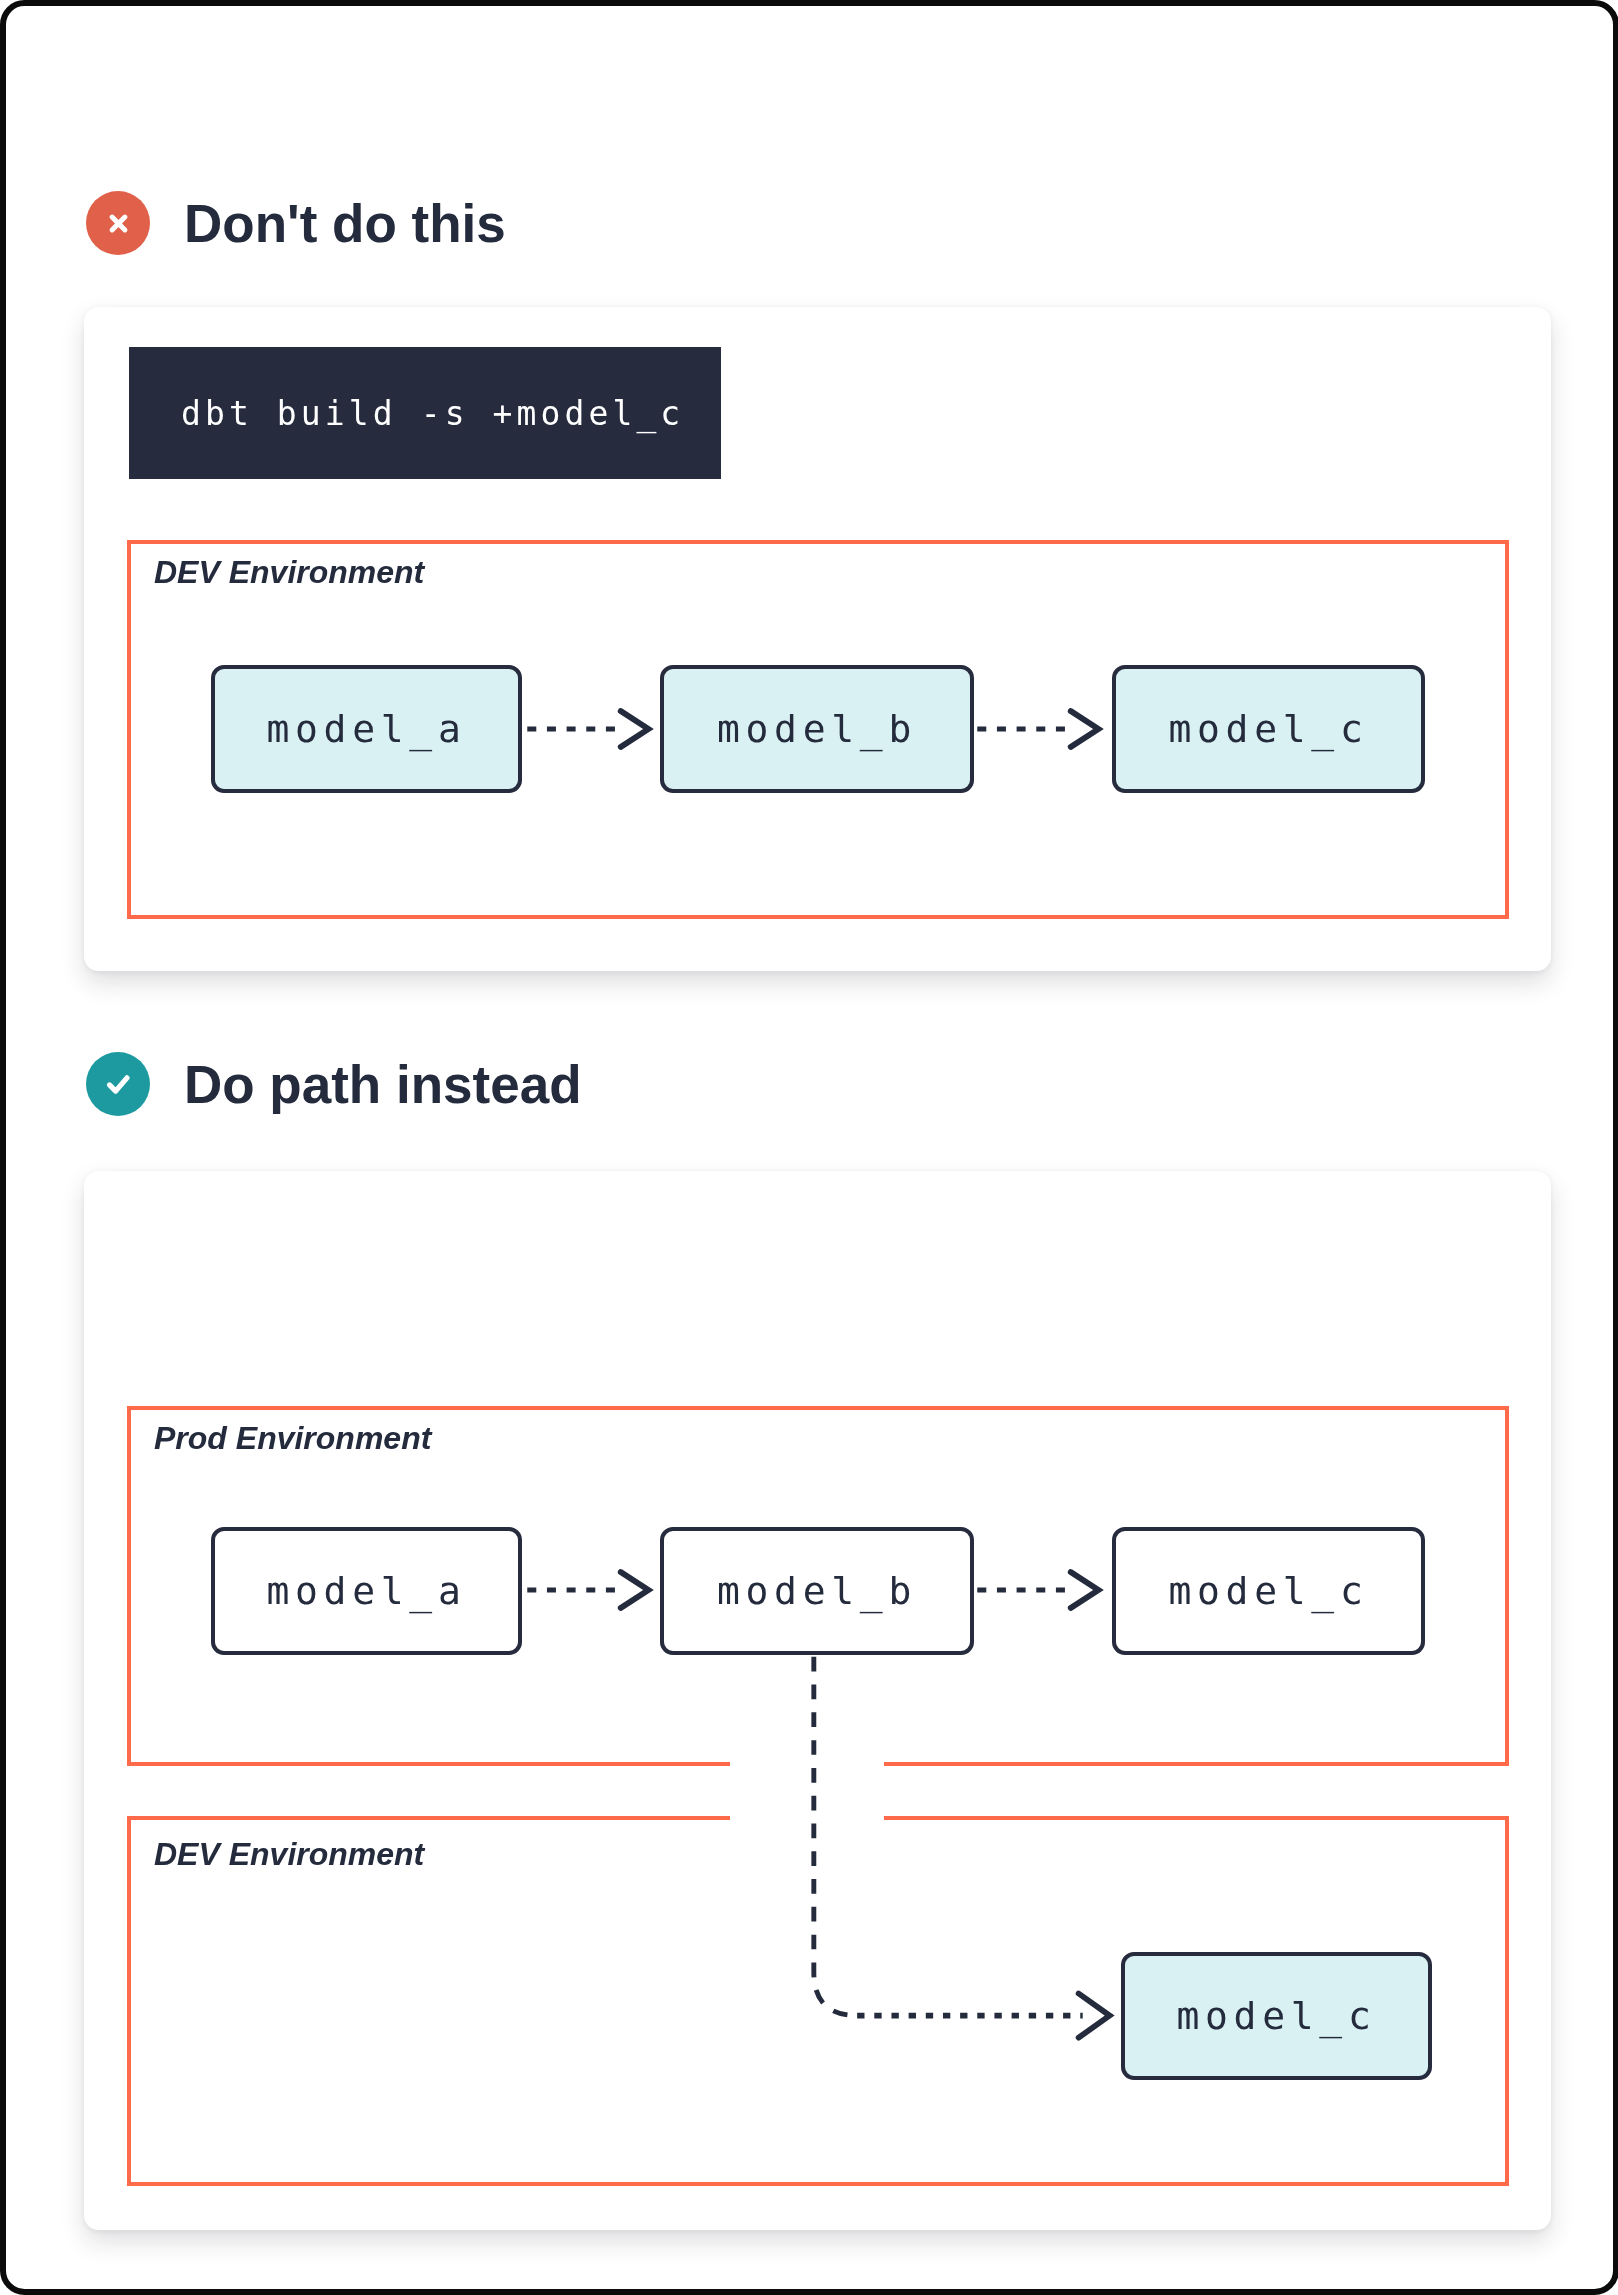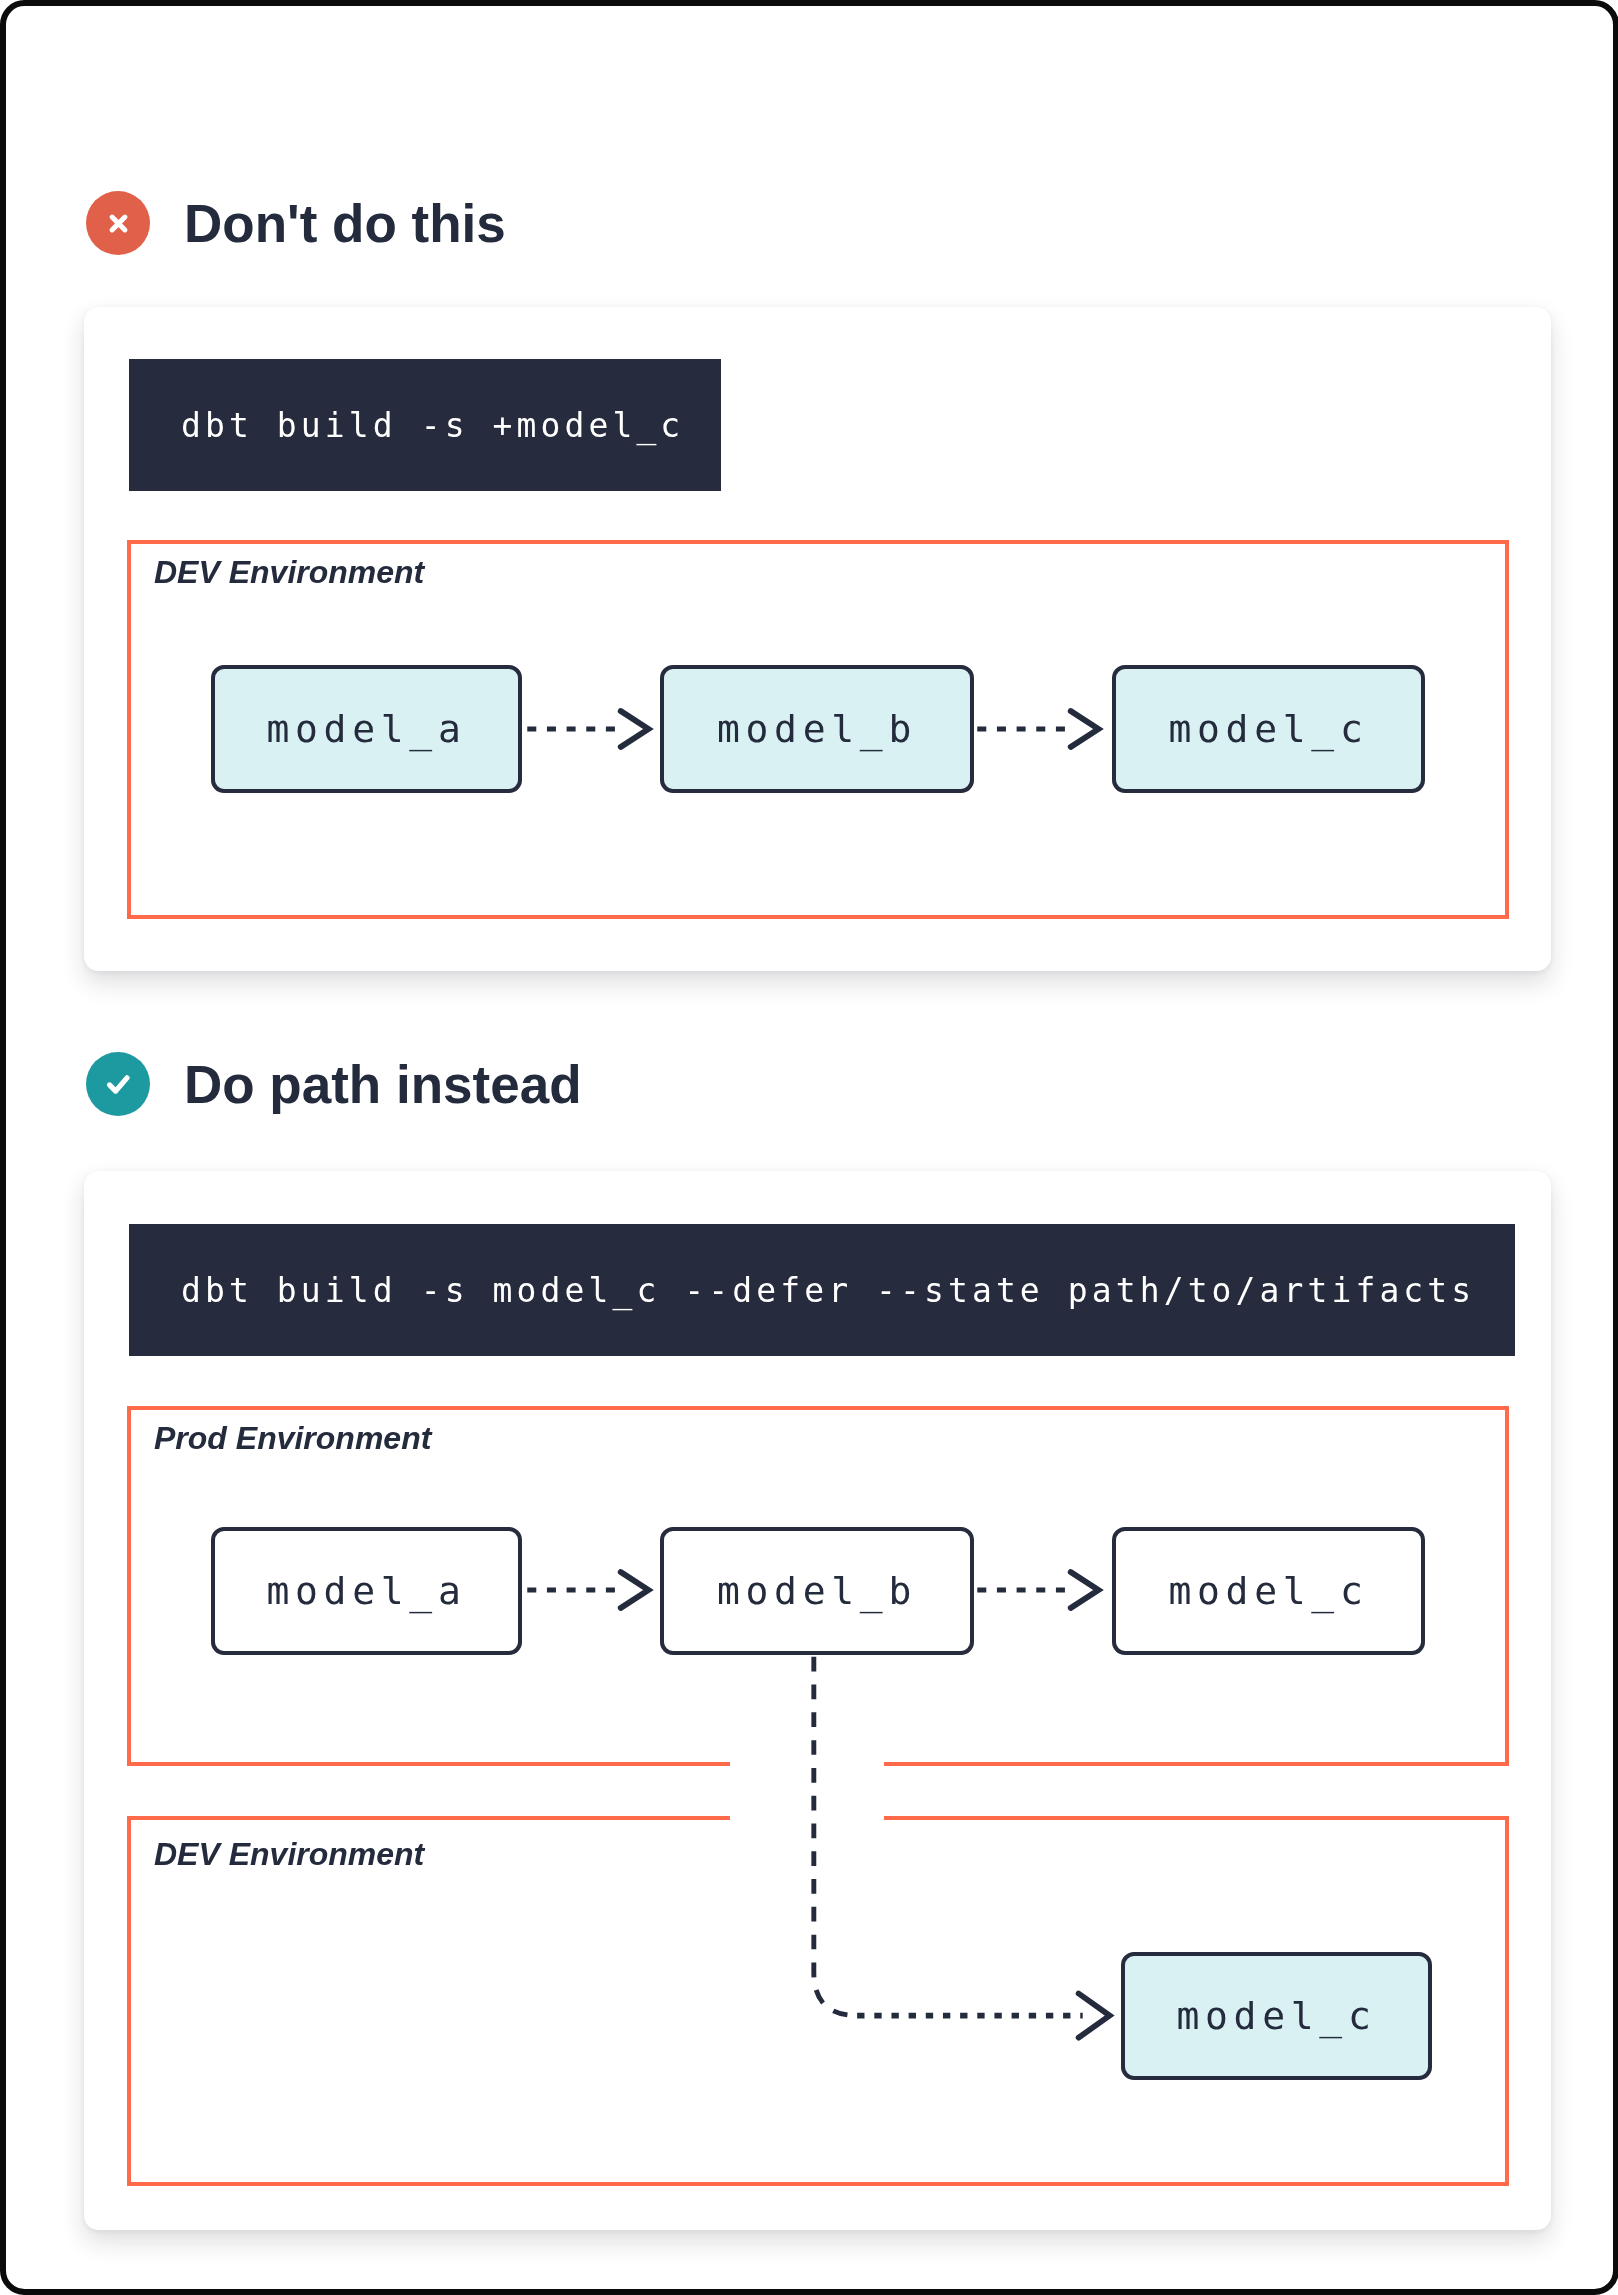--- a/index.html
+++ b/index.html
@@ -34,21 +34,21 @@
   #card1 { top:301px;  height:664px; }
   #card2 { top:1165px; height:1059px; }
 
   
   .code {
     position:absolute; height:132px; background:#262b3d; box-sizing:border-box;
     display:flex; align-items:center; padding-left:52px;
     font-family:"DejaVu Sans Mono", monospace; font-size:33px; letter-spacing:4.1px;
     color:#ffffff; white-space:nowrap;
   }
-  #code1 { left:45px; top:52px; width:592px; }
+  #code1 { left:45px; top:40px; width:592px; }
   #code2 { left:45px; top:53px; width:1386px; }
 
   
   .envbox { position:absolute; box-sizing:border-box; border:4.1px solid #ff6a4a; background:#ffffff; }
   #env1 { left:43px; top:233px; width:1382px; height:379px; }
   #prod { left:43px; top:235px; width:1382px; height:360px; }
   #dev2 { left:43px; top:645px; width:1382px; height:370px; }
   .env-label { position:absolute; left:23px; top:9.8px; font-size:32px; font-style:italic; font-weight:700; color:#242b3d; }
   #dev2 .env-label { top:16.3px; }
 
@@ -122,21 +122,20 @@
   <div class="heading-row" id="heading2">
     <div class="badge teal">
       <svg width="34" height="34" viewBox="0 0 36 36">
         <path d="M9 19 L15.5 25.5 L27.5 11.5" stroke="#ffffff" stroke-width="5.5" fill="none" stroke-linecap="round" stroke-linejoin="round"></path>
       </svg>
     </div>
     <div class="heading-text">Do path instead</div>
   </div>
 
   <div class="card" id="card2">
-    <div class="code" id="code2">dbt build -s model_c --defer --state path/to/artifacts</div>
 
     <div class="envbox" id="prod">
       <div class="env-label">Prod Environment</div>
     </div>
     <div class="envbox" id="dev2">
       <div class="env-label">DEV Environment</div>
     </div>
 
     <div class="patch" id="patch-prod"></div>
     <div class="patch" id="patch-dev"></div>

